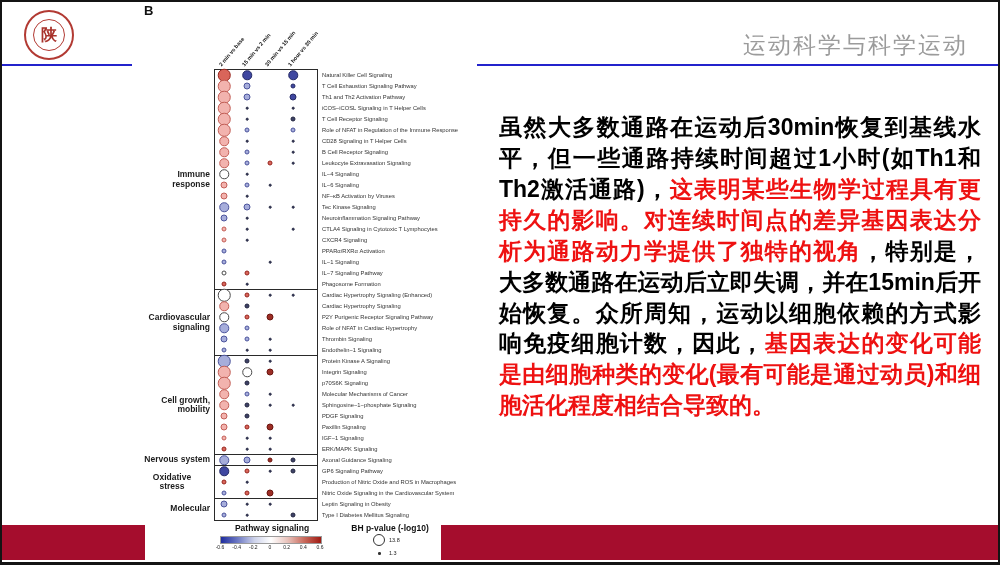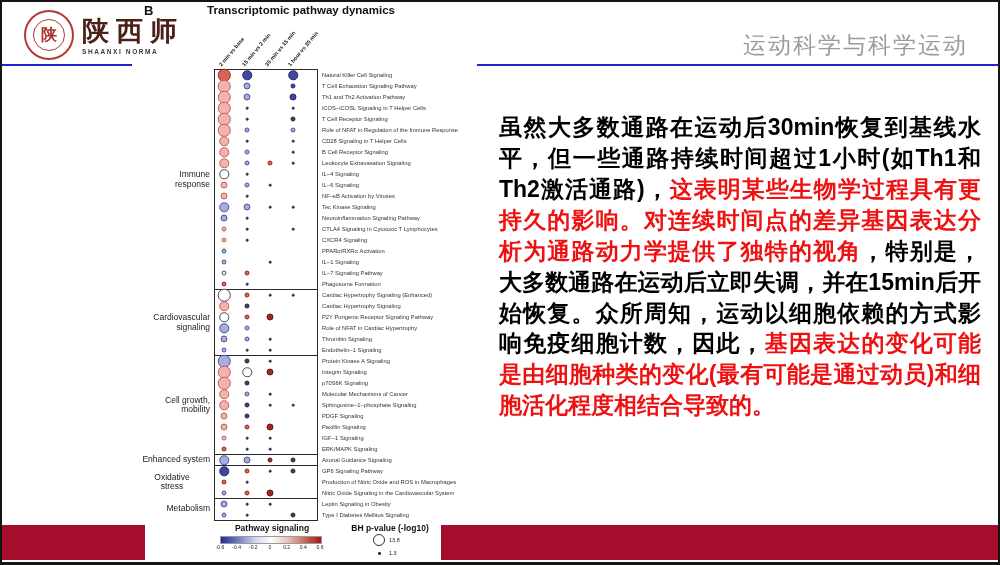--- a/index.html
+++ b/index.html
@@ -24,21 +24,21 @@
   .figure{position:absolute;left:130px;top:1px;width:345px;height:557px;background:#fff;z-index:2;}
   .fig-label{position:absolute;left:12px;top:0;font-size:13px;font-weight:bold;color:#111;}
   .fig-title{position:absolute;left:38px;top:1px;width:262px;text-align:center;font-size:11.5px;font-weight:bold;color:#111;}
   .col-header{position:absolute;height:7px;line-height:7px;font-size:5.5px;font-weight:bold;color:#111;
       white-space:nowrap;transform:rotate(-50deg);transform-origin:0 100%;}
   .frame{position:absolute;border:1px solid #2a2a2a;box-sizing:border-box;background:#fff;}
   .divider{position:absolute;height:1px;background:#2a2a2a;}
   .dot{position:absolute;border-radius:50%;box-sizing:border-box;transform:translate(-50%,-50%);}
   .row-label{position:absolute;font-size:5.8px;color:#333;white-space:nowrap;transform:translateY(-50%);line-height:6px;}
   .cat-label{position:absolute;width:76px;text-align:right;font-size:8.5px;color:#1c1c1c;
-      transform:translateY(-50%);line-height:9.5px;}
+      transform:translateY(-50%);line-height:9.5px;font-weight:bold;}
   
   .lg-title{position:absolute;font-size:8.5px;font-weight:bold;color:#111;text-align:center;}
   .lg-gradient{position:absolute;height:6px;
       background:linear-gradient(to right,#1f2d9e,#6d79c4,#cdd2ea,#ffffff,#e8c2bb,#c96a5c,#a01a12);
       border:0.5px solid #999;}
   .lg-tick{position:absolute;font-size:5px;color:#222;transform:translateX(-50%);}
   .lg-circle{position:absolute;border:1px solid #333;border-radius:50%;background:#fff;box-sizing:border-box;}
   .lg-dot{position:absolute;background:#333;border-radius:50%;}
   .lg-val{position:absolute;font-size:5.5px;color:#222;}
   
@@ -55,31 +55,26 @@
 <body>
 
 <div class="slide">
 
   <div class="blue-line"></div>
 
   <div class="logo">
     <div class="seal">
       <div class="seal-inner">陕</div>
     </div>
-    <div class="logo-text">
-      <div class="calligraphy">陕西师</div>
-      <div class="logo-sub">SHAANXI NORMA</div>
-    </div>
   </div>
 
   <div class="slide-title">运动科学与科学运动</div>
 
   <div class="figure">
     <div class="fig-label">B</div>
-    <div class="fig-title">Transcriptomic pathway dynamics</div>
     <div id="col-headers">
         <div class="col-header" style="left: 91px; top: 58px;">2 min vs base</div>
         <div class="col-header" style="left: 114px; top: 58px;">15 min vs 2 min</div>
         <div class="col-header" style="left: 137px; top: 58px;">30 min vs 15 min</div>
         <div class="col-header" style="left: 160px; top: 58px;">1 hour vs 30 min</div>
       </div>
     <div id="matrix">
         <div class="frame" style="left: 82px; top: 66px; width: 104px; height: 452px;"></div>
         <div class="dot" style="width: 12.5px; height: 12.5px; left: 92px; top: 72px; background: rgb(217, 101, 90); border: 1px solid rgb(151, 38, 30);"></div>
         <div class="dot" style="width: 9.5px; height: 9.5px; left: 115px; top: 72px; background: rgb(63, 71, 160); border: 1px solid rgb(37, 42, 102);"></div>
@@ -240,23 +235,23 @@
         <div class="row-label" style="left: 190px; top: 501px;">Leptin Signaling in Obesity</div>
         <div class="dot" style="width: 5px; height: 5px; left: 92px; top: 512px; background: rgb(166, 173, 219); border: 1px solid rgb(76, 84, 156);"></div>
         <div class="dot" style="width: 2.6px; height: 2.6px; left: 115px; top: 512px; background: rgb(61, 65, 102); border: 0.8px solid rgb(35, 38, 63);"></div>
         <div class="dot" style="width: 5px; height: 5px; left: 161px; top: 512px; background: rgb(61, 65, 102); border: 1px solid rgb(35, 38, 63);"></div>
         <div class="row-label" style="left: 190px; top: 512px;">Type I Diabetes Mellitus Signaling</div>
       </div>
     <div id="cat-labels">
         <div class="cat-label" style="left: 2px; top: 176px;">Immune<br>response</div>
         <div class="cat-label" style="left: 2px; top: 319px;">Cardiovascular<br>signaling</div>
         <div class="cat-label" style="left: 2px; top: 401.5px;">Cell growth,<br>mobility</div>
-        <div class="cat-label" style="left: 2px; top: 456.5px;">Enhanced system</div>
+        <div class="cat-label" style="left: 2px; top: 456.5px;">Nervous system</div>
         <div class="cat-label" style="left: 2px; top: 478.5px; text-align: center;">Oxidative<br>stress</div>
-        <div class="cat-label" style="left: 2px; top: 506px;">Metabolism</div>
+        <div class="cat-label" style="left: 2px; top: 506px;">Molecular</div>
       </div>
     <div id="legend">
         <div class="lg-title" style="left: 85px; top: 520px; width: 110px;">Pathway signaling</div>
         <div class="lg-gradient" style="left: 88px; top: 533px; width: 100px;"></div>
         <div class="lg-tick" style="left: 88px; top: 541px;">-0.6</div>
         <div class="lg-tick" style="left: 104.667px; top: 541px;">-0.4</div>
         <div class="lg-tick" style="left: 121.333px; top: 541px;">-0.2</div>
         <div class="lg-tick" style="left: 138px; top: 541px;">0</div>
         <div class="lg-tick" style="left: 154.667px; top: 541px;">0.2</div>
         <div class="lg-tick" style="left: 171.333px; top: 541px;">0.4</div>

